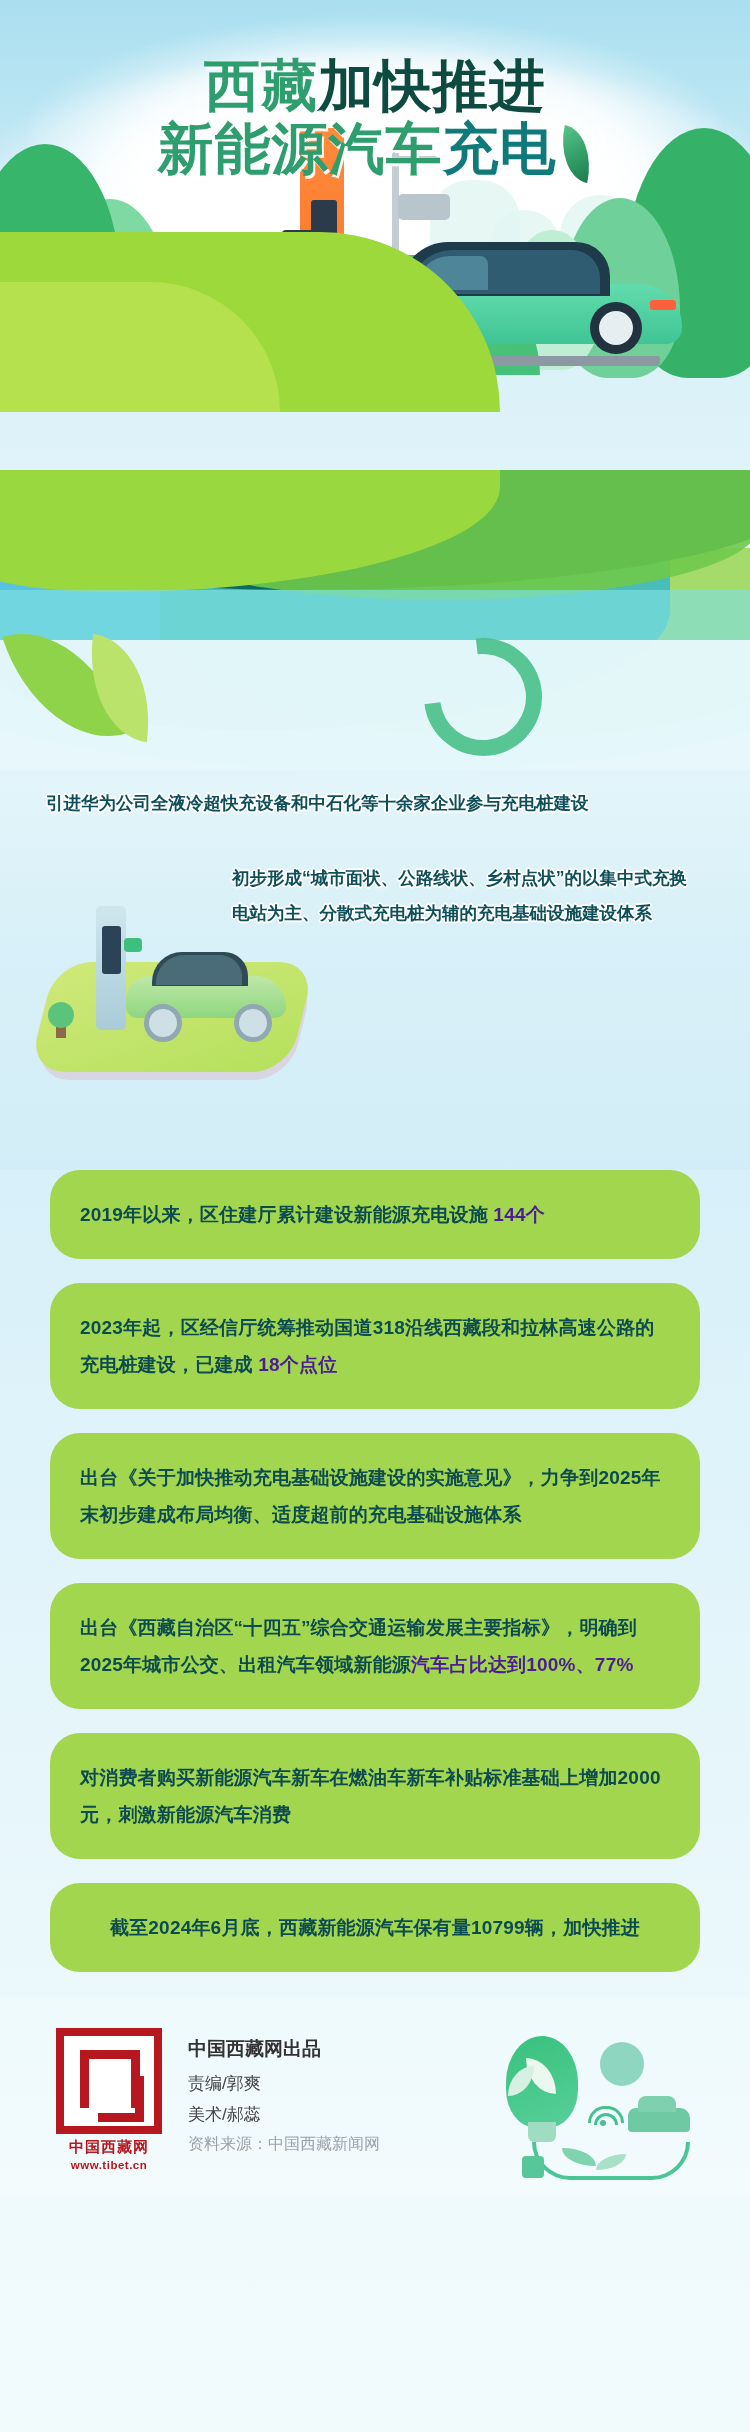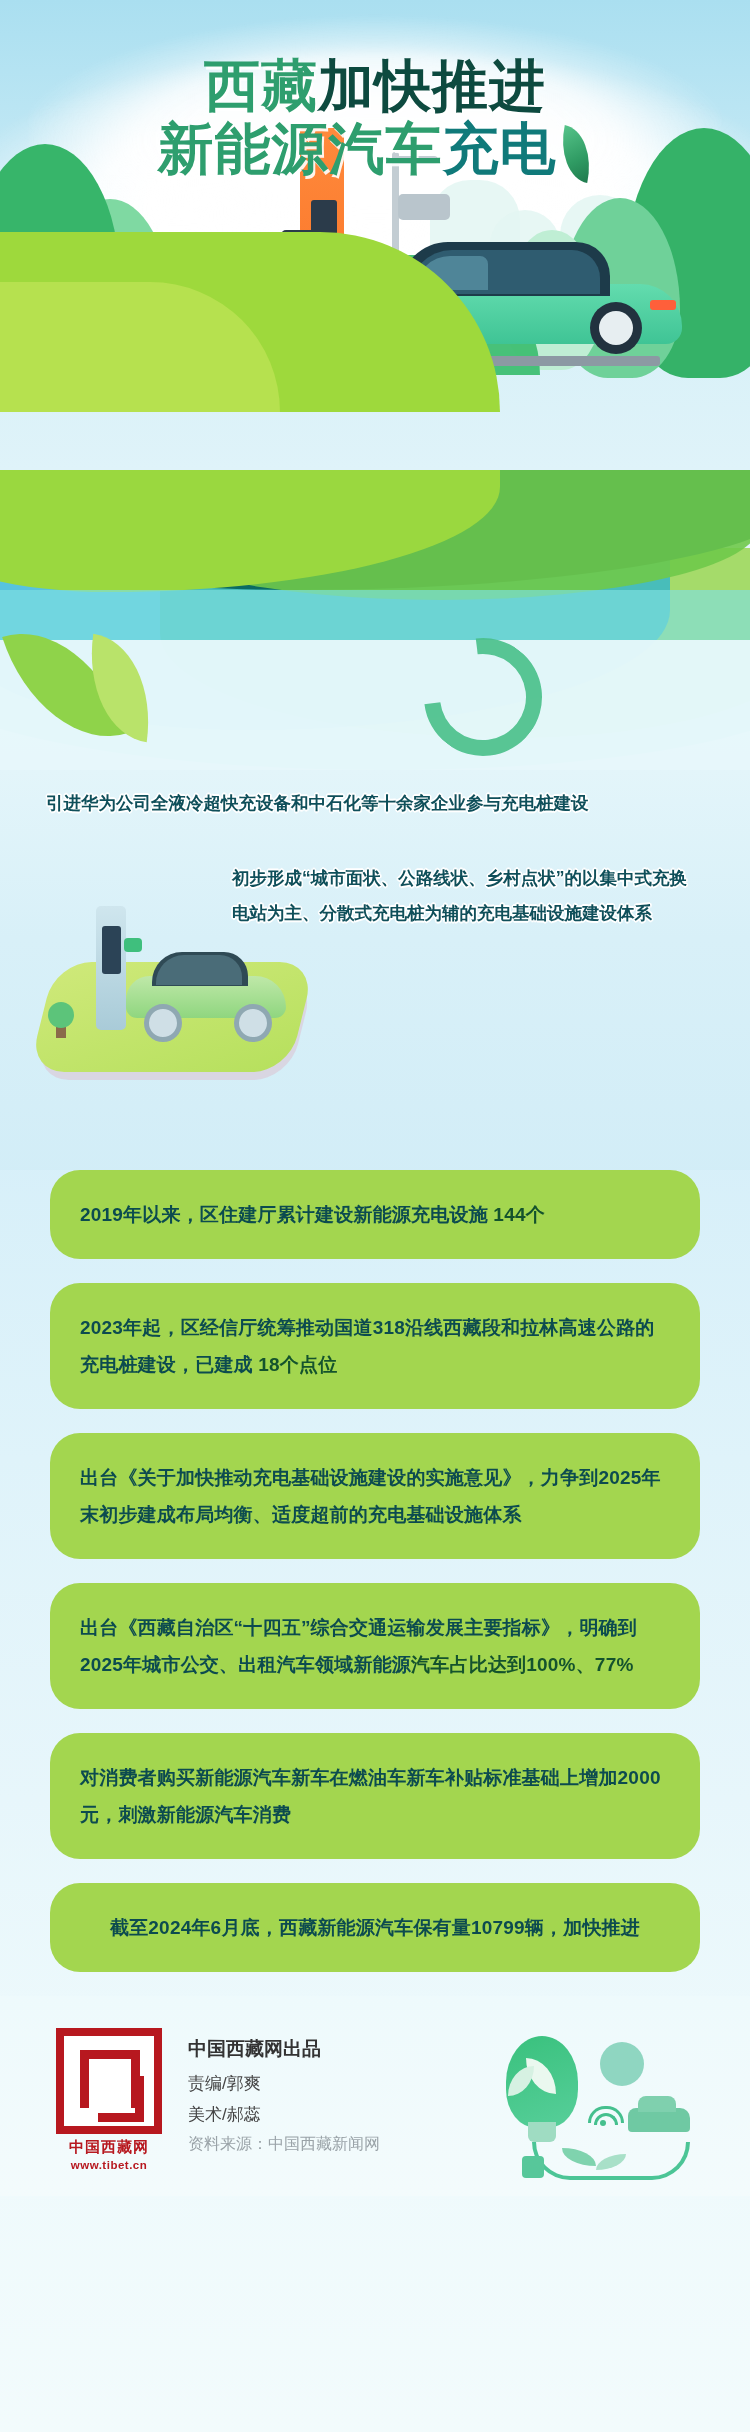--- a/index.html
+++ b/index.html
@@ -131,21 +131,21 @@
   .cards{position:relative;width:750px;padding:0 0 0 0;}
   .card{
     position:relative;margin:0 auto 24px auto;width:650px;
     background:#a3d64f;border-radius:30px;
     padding:26px 30px;box-sizing:border-box;
   }
   .card p{
     margin:0;font-size:19px;line-height:1.95;font-weight:bold;color:#0c4b4f;
     letter-spacing:.2px;
   }
-  .hl-white{color:#14532d;}
+  .hl-white{color:#4c1d95;}
   .card.center p{text-align:center;}
 
   
   .footer{position:relative;width:750px;height:200px;background:linear-gradient(180deg,#eefafc 0%,#f3fbfc 100%);}
   .footer-inner{position:absolute;left:56px;top:32px;display:flex;align-items:flex-start;gap:26px;}
   .logo{width:106px;}
   .logo-mark{
     width:106px;height:106px;border:8px solid #b7181f;box-sizing:border-box;
     position:relative;background:#fff;
   }

